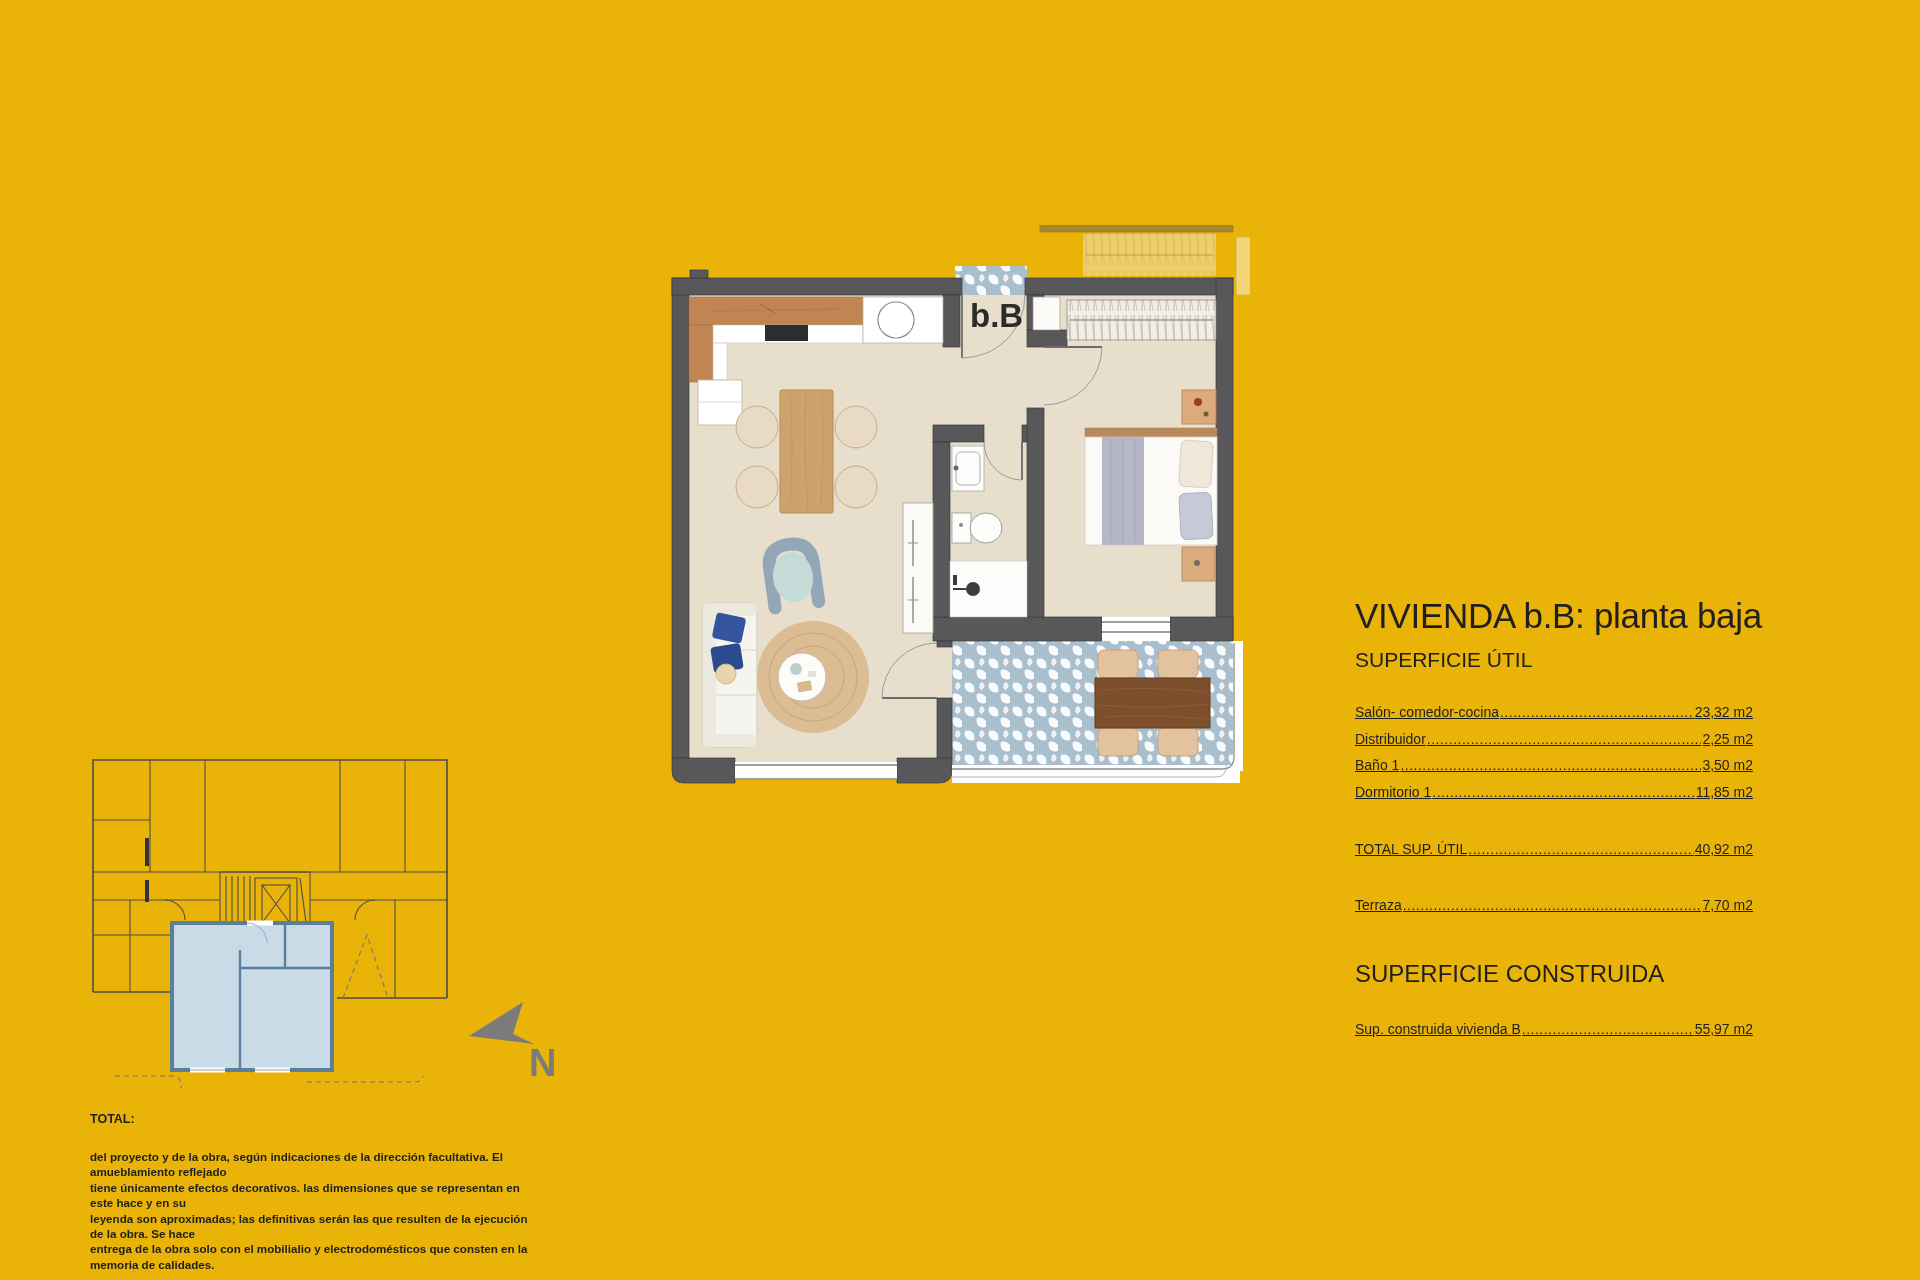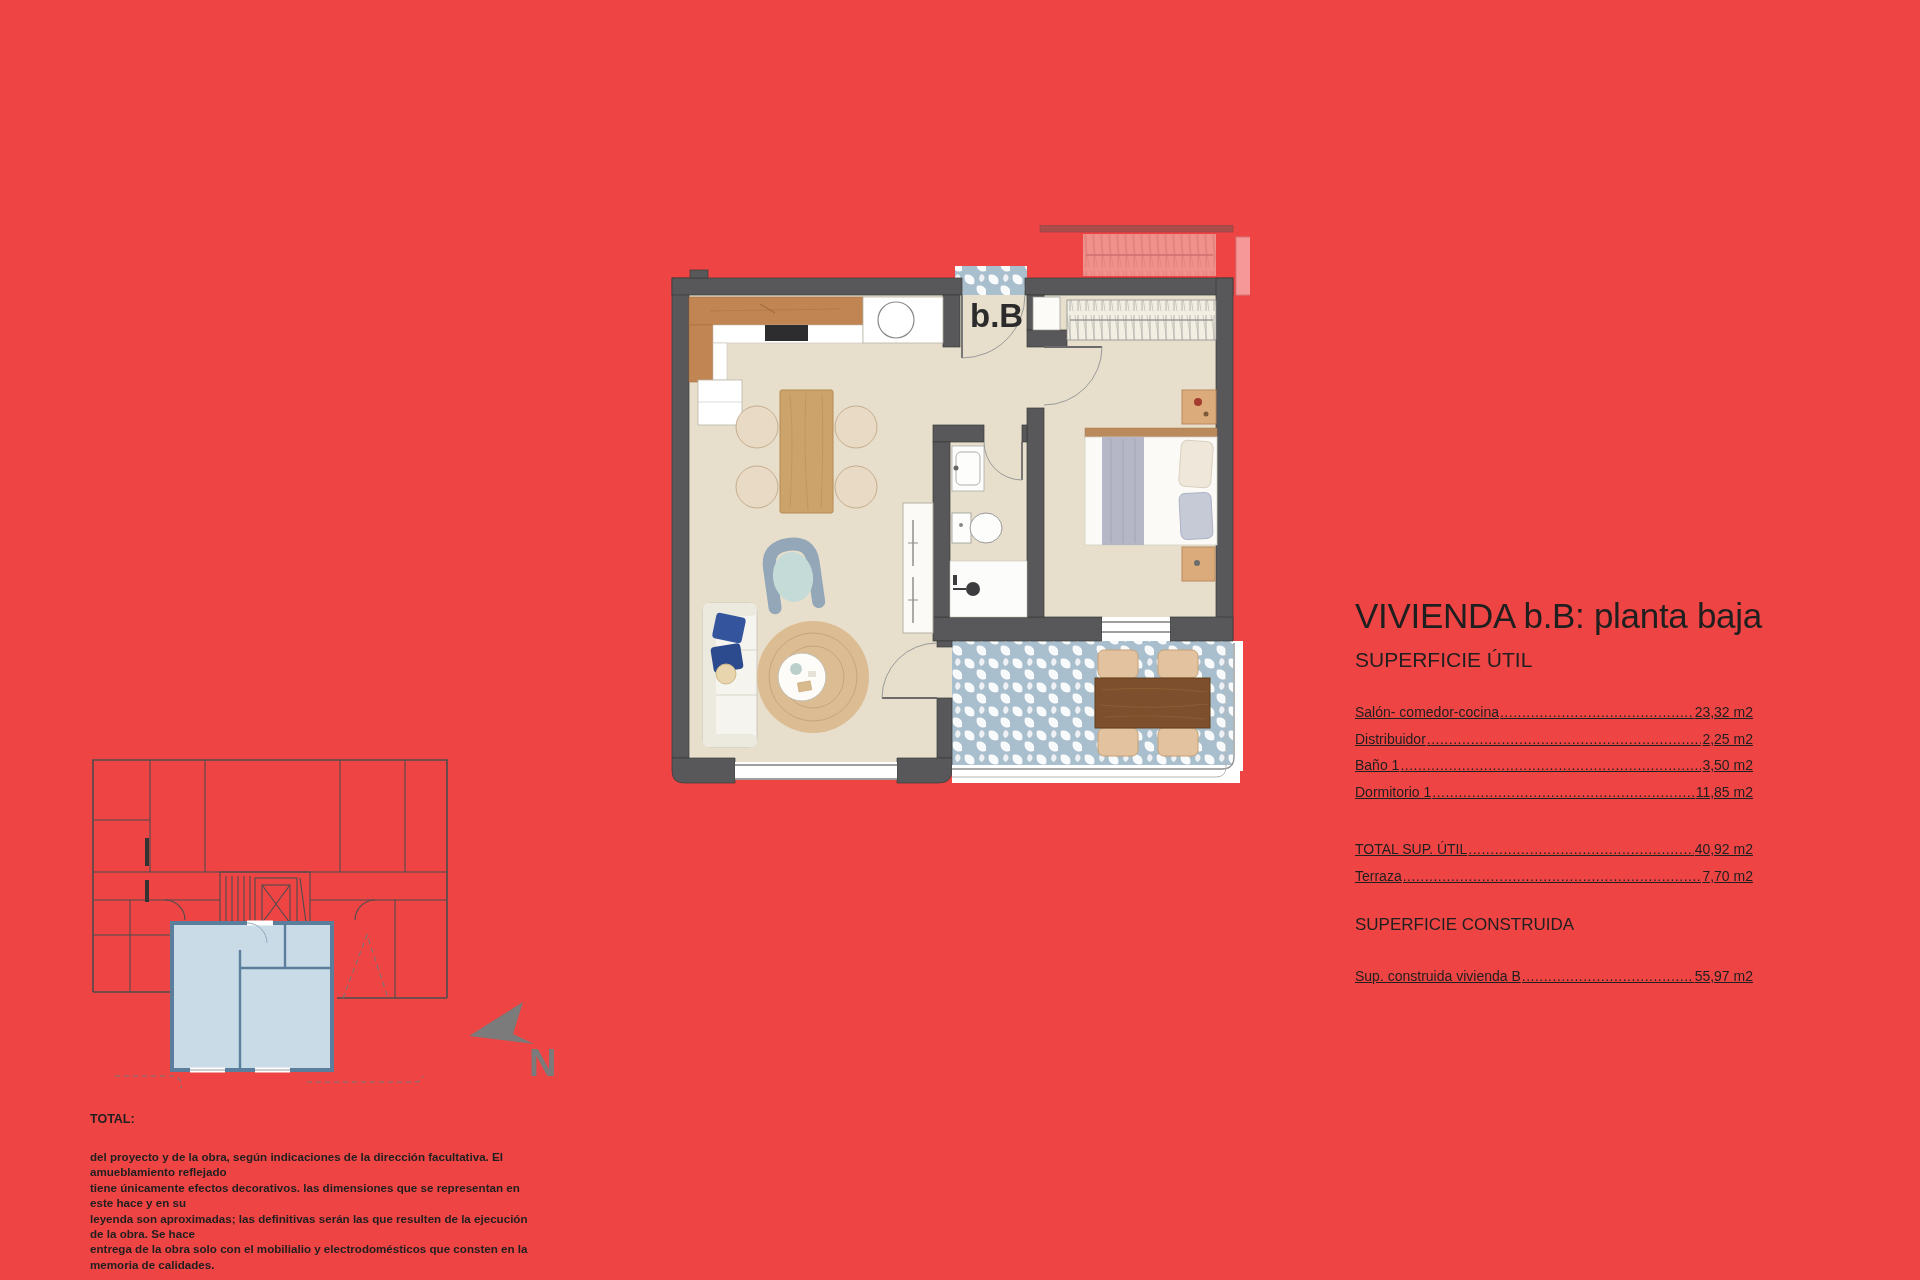--- a/index.html
+++ b/index.html
@@ -1,21 +1,21 @@
 <!DOCTYPE html>
 <html style="--wall: #58585a; --floor: #e7dfcc; --wood: #c08552; --terrace: #a9bfce; --unit_fill: #c9dbe7; --unit_wall: #5b7e9c; --keyline: #4d4d4d; --compass: #7b7b7b; --ink: #1f1f1f;"><head>
 <meta charset="utf-8">
 <style>
   :root{
     --wall:#58585a; --floor:#e7dfcc; --wood:#c08552; --terrace:#a9bfce;
     --unit_fill:#c9dbe7; --unit_wall:#5b7e9c; --keyline:#4d4d4d;
     --compass:#7b7b7b; --ink:#1f1f1f;
   }
   html,body{margin:0;padding:0;background:#fff;}
-  .canvas{position:relative;width:1920px;height:1280px;background:#ef4444;overflow:hidden;
+  .canvas{position:relative;width:1920px;height:1280px;background:#eab308;overflow:hidden;
           font-family:"Liberation Sans", sans-serif;color:var(--ink);}
   .plan-svg{position:absolute;left:650px;top:225px;}
   .key-svg{position:absolute;left:85px;top:750px;}
   
   .wf{fill:var(--wall);stroke:#3a3a3a;stroke-width:.7;}
   .ff{fill:var(--floor);}
   .kwood{fill:var(--wood);}
   .tilebase{fill:var(--terrace);}
   .kl{stroke:var(--keyline);fill:none;stroke-width:1.6;}
   .kl2{stroke:var(--keyline);fill:none;stroke-width:1.1;}
@@ -24,22 +24,22 @@
   .cmp{fill:var(--compass);}
   
   .legend{position:absolute;left:1355px;top:596px;width:398px;}
   .legend .title{font-size:35px;letter-spacing:-.3px;white-space:nowrap;}
   .legend .sec{font-size:21px;margin-top:12px;}
   .rows1{margin-top:27px;}
   .row{display:flex;align-items:baseline;font-size:14px;line-height:26.5px;white-space:nowrap;text-decoration:underline;}
   .row .dots{flex:1;overflow:hidden;margin:0 1px;}
   .row .dots::after{content:"....................................................................................................";letter-spacing:.5px;}
   .mt-total{margin-top:31px;align-items:center;}
-  .mt-terraza{}
-  .sec2{font-size:17px;margin-top:26px;}
+  .mt-terraza{margin-top:29px;}
+  .sec2{font-size:24px;margin-top:42px;}
   .mt-constr{margin-top:28px;}
   
   .note{position:absolute;left:90px;top:1112px;width:440px;font-weight:600;}
   .note-h{font-size:12.5px;font-weight:700;margin-bottom:23px;}
   .note-line{font-size:11.6px;line-height:15.4px;}
 </style>
 </head>
 <body>
 
 <div class="canvas">

